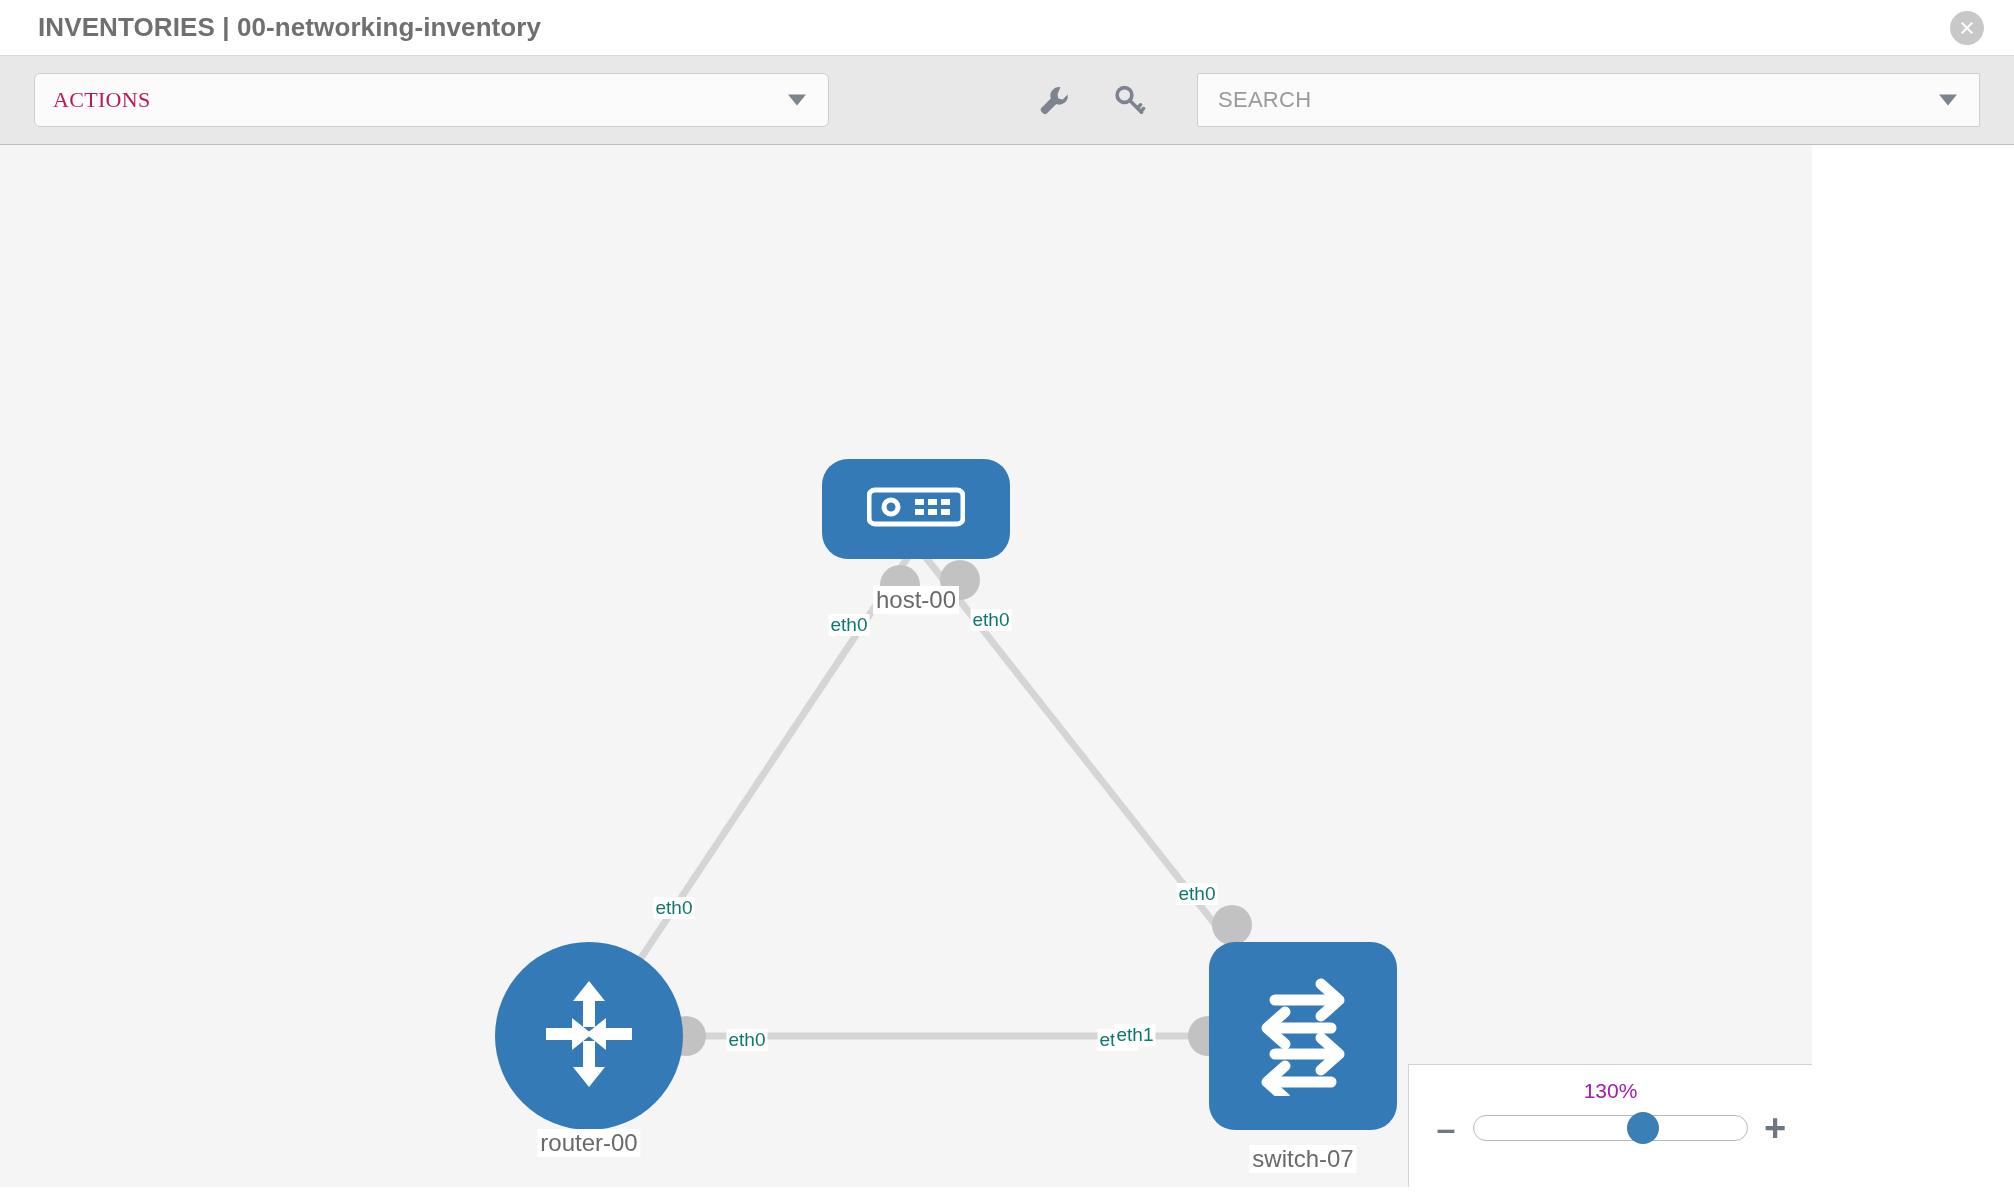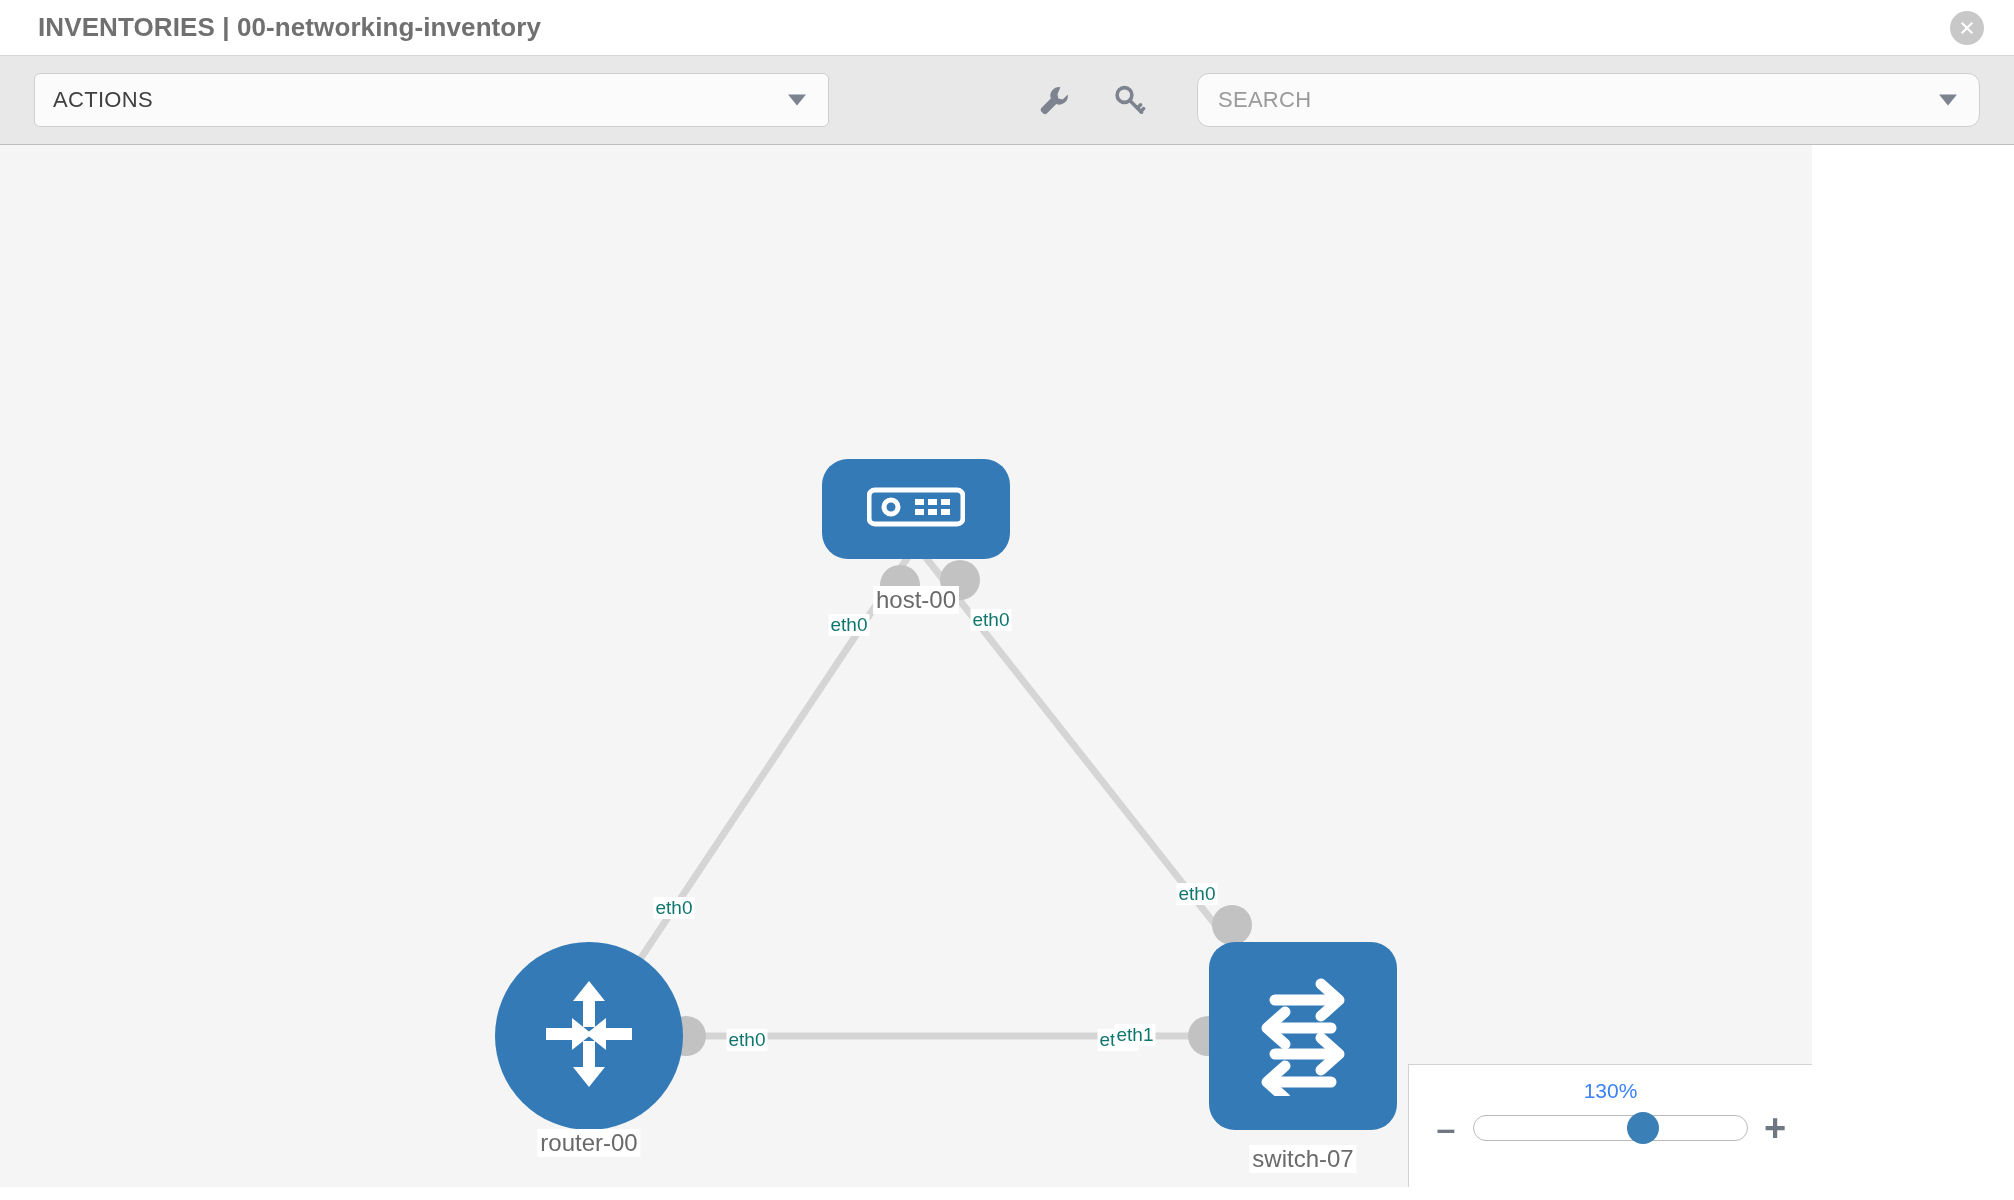--- a/index.html
+++ b/index.html
@@ -61,22 +61,23 @@
     background: #fbfbfb;
     border: 1px solid #cfcfcf;
     border-radius: 6px;
     display: flex;
     align-items: center;
     padding: 0 18px;
     cursor: pointer;
   }
   .actions-select .label {
     font-size: 22px;
-    color: #404040;
+    color: #be185d;
     letter-spacing: 0.3px;
+    font-family: Liberation Serif, serif;
   }
   .caret {
     position: absolute;
     right: 22px;
     top: 50%;
     transform: translateY(-50%);
     width: 0; height: 0;
     border-left: 9px solid transparent;
     border-right: 9px solid transparent;
     border-top: 11px solid #7d8490;
@@ -94,21 +95,21 @@
     justify-content: center;
     cursor: pointer;
   }
   .search-box {
     position: relative;
     margin-left: 48px;
     width: 790px;
     height: 54px;
     background: #fbfbfb;
     border: 1px solid #cfcfcf;
-    border-radius: 12px;
+    border-radius: 2px;
     display: flex;
     align-items: center;
     padding: 0 18px;
   }
   .search-box input {
     border: none;
     outline: none;
     background: transparent;
     font-family: "Liberation Sans", sans-serif;
     font-size: 22px;
@@ -178,21 +179,21 @@
     border: 1px solid #d2d2d2;
     border-right: none;
     border-bottom: none;
     display: flex;
     flex-direction: column;
     align-items: center;
     padding-top: 14px;
   }
   .zoom-pct {
     font-size: 21px;
-    color: #3b82f6;
+    color: #a21caf;
     margin-bottom: 10px;
   }
   .zoom-row {
     display: flex;
     align-items: center;
     width: 100%;
     padding: 0 22px;
     gap: 12px;
   }
   .zoom-minus, .zoom-plus {

